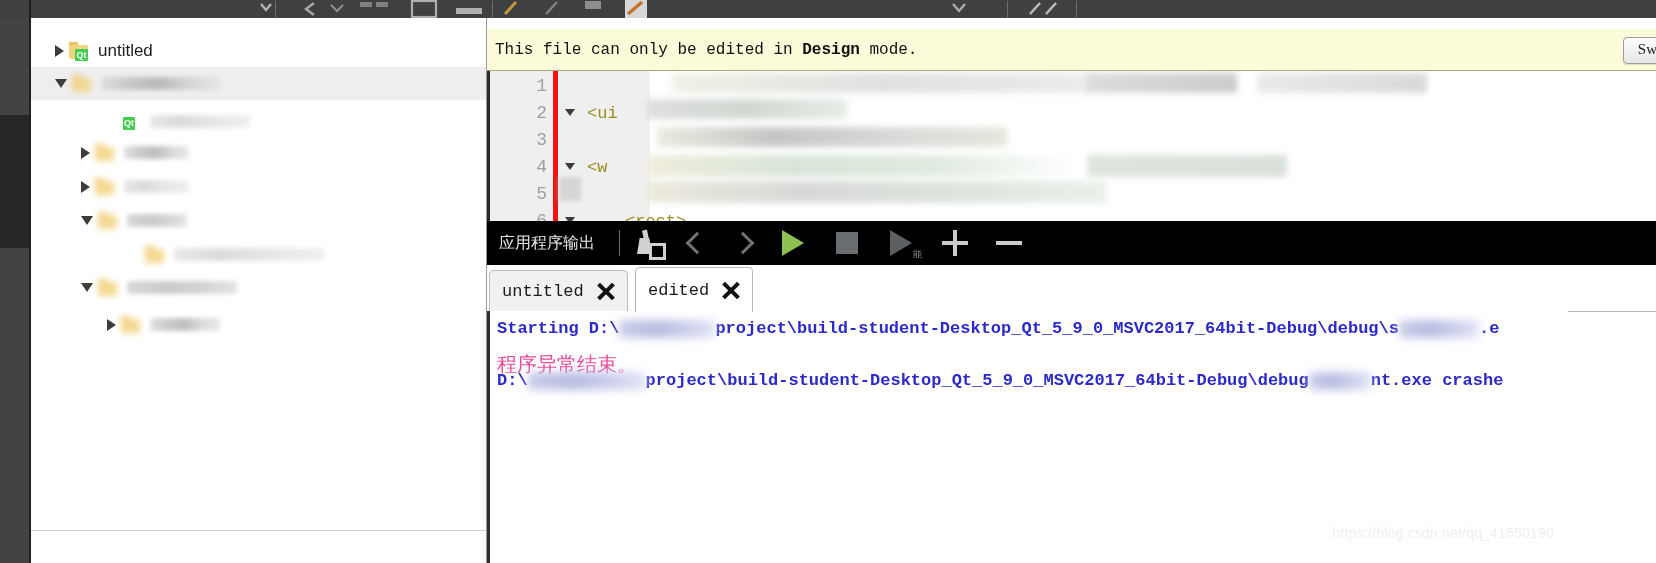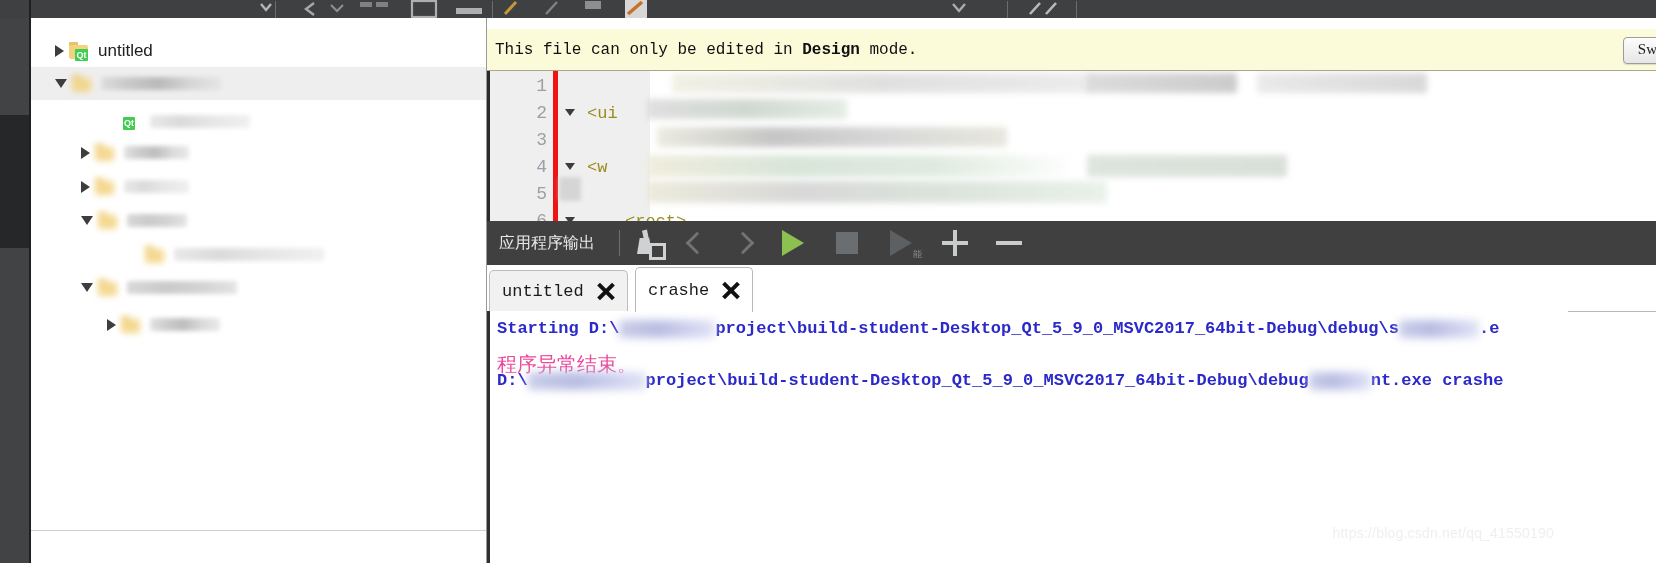--- a/index.html
+++ b/index.html
@@ -263,21 +263,21 @@
     filter: blur(2px);
     opacity: .8;
     border-radius: 2px;
   }
 
   
   .out-toolbar {
     position: absolute;
     left: 487px; top: 221px;
     width: 1169px; height: 44px;
-    background: #404040;
+    background: #000000;
     display: flex;
     align-items: center;
   }
   .out-title {
     margin-left: 12px;
     font-family: "Liberation Sans", sans-serif;
     font-size: 16px;
     color: #e8e8e8;
     white-space: nowrap;
   }
@@ -663,21 +663,21 @@
     </div>
   </div>
 
   <div class="out-tabs">
     <div id="out-tabs-host">
         <div class="out-tab" style="left: 2px;">
           <span class="out-tab-label">untitled</span>
           <span class="tab-x"></span>
         </div>
         <div class="out-tab active" style="left: 148px;">
-          <span class="out-tab-label">crashe</span>
+          <span class="out-tab-label">edited</span>
           <span class="tab-x"></span>
         </div>
       </div>
   </div>
 
   <div class="out-log">
     <div class="log-left-edge"></div>
     <div id="log-host">
         <div class="log-line blue" style="top: 8px;"><span>Starting D:\</span><span class="log-blur" style="position: relative; display: inline-block; width: 96px; height: 18px; vertical-align: middle;"></span><span>project\build-student-Desktop_Qt_5_9_0_MSVC2017_64bit-Debug\debug\s</span><span class="log-blur" style="position: relative; display: inline-block; width: 80px; height: 18px; vertical-align: middle;"></span><span>.e</span></div>
         <div class="log-line red" style="top: 40px;"><span>程序异常结束。</span></div>

